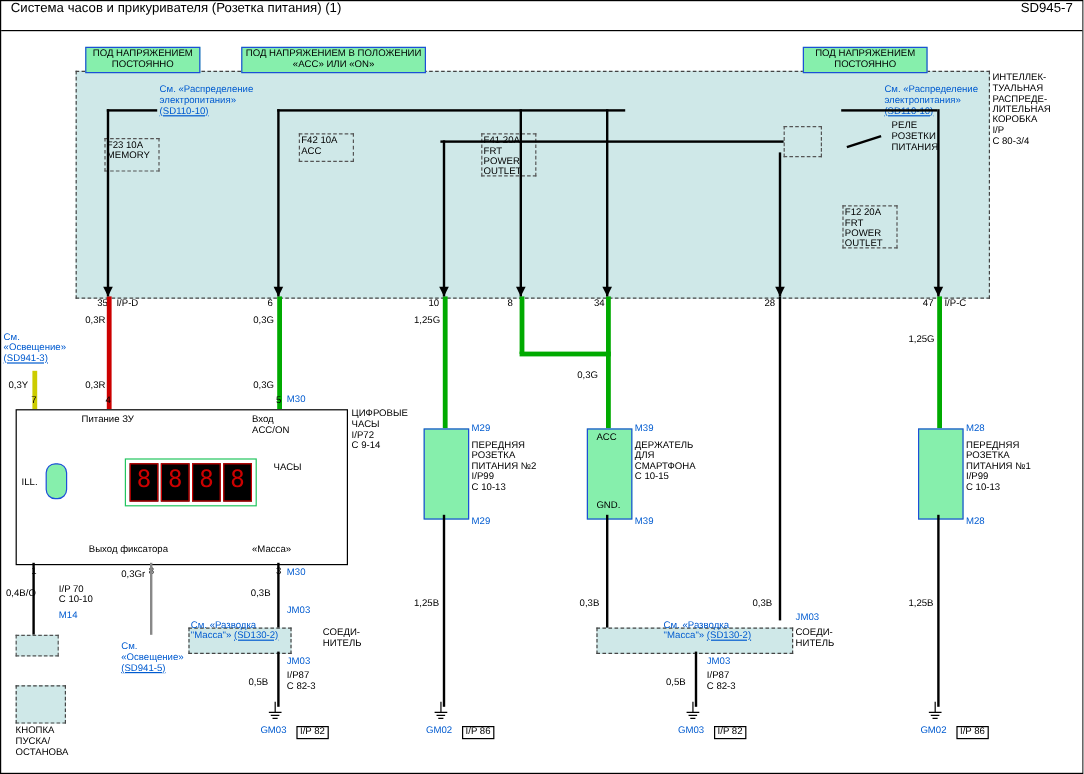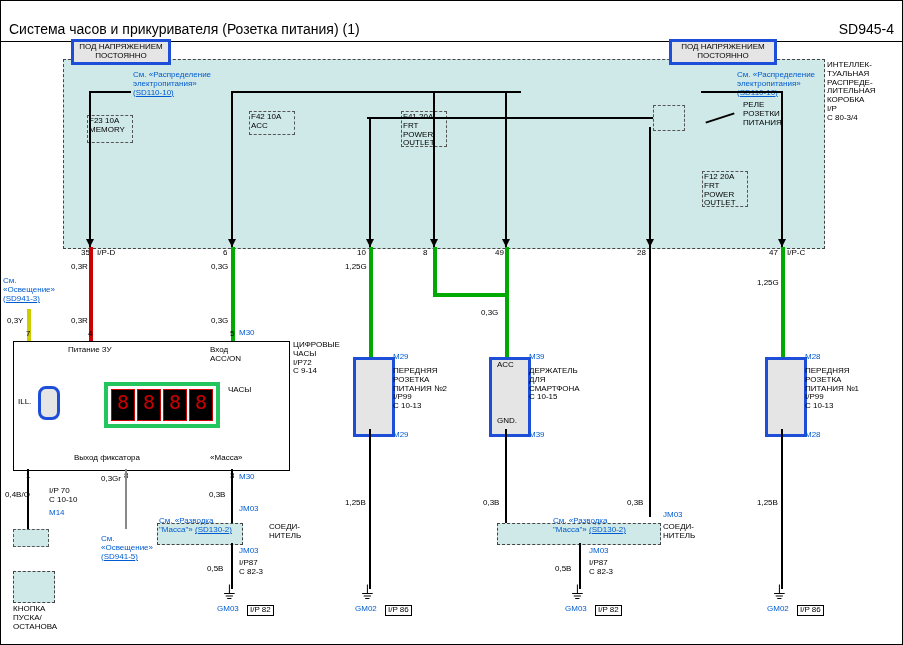--- a/index.html
+++ b/index.html
@@ -1,19 +1,19 @@
 <!DOCTYPE html>
 <html><head>
 <meta charset="utf-8">
 <style>
   html,body{margin:0;padding:0;font-family:sans-serif;font-size:10px;background:#fff;color:#000}
   .sheet{position:relative;width:903px;height:645px;border:1px solid #000;box-sizing:border-box}
-  .title-bar{position:absolute;top:16px;left:0;right:0;height:24px;border-bottom:1px solid #000;display:flex;align-items:center;justify-content:space-between;padding:0 8px;font-size:14px}
+  .title-bar{position:absolute;top:0;left:0;right:0;height:24px;border-bottom:1px solid #000;display:flex;align-items:flex-start;justify-content:space-between;padding:0 8px;font-size:11px}
   .zone{position:absolute;background:#cfe8e8;border:1px dashed #444}
-  .box{position:absolute;border:3px solid #1d4ed8;background:#e5e5e5;font-size:8px;padding:1px;line-height:1.1}
+  .box{position:absolute;border:1px solid #1d4ed8;background:#86efac;font-size:8px;padding:1px;line-height:1.1}
   .pale{background:#cfe8e8;border:1px dashed #555}
   .txt{position:absolute;font-size:8px;line-height:1.1;white-space:pre}
   .blue{color:#005bd0}
   .link{color:#005bd0;text-decoration:underline}
   .wire{position:absolute;background:#000}
   .wire.h{height:2px}
   .wire.v{width:2px}
   .g{background:#0a0}
   .r{background:#c00}
   .y{background:#cc0}
@@ -23,34 +23,36 @@
   .clock{position:absolute;border:1px solid #000;background:#fff}
   .seg{display:inline-block;width:22px;height:30px;border:1px solid #c00;margin:1px;background:#000;color:#c00;font-family:monospace;font-size:20px;text-align:center}
 </style>
 </head>
 <body>
 
 <div class="sheet">
 
   <div class="title-bar">
     <span>Система часов и прикуривателя (Розетка питания) (1)</span>
-    <span>SD945-4</span>
+    <span>SD945-7</span>
   </div>
 
   <div class="zone" style="left:62px;top:58px;width:760px;height:188px"></div>
   <div class="txt" style="left:826px;top:60px">ИНТЕЛЛЕК-
 ТУАЛЬНАЯ
 РАСПРЕДЕ-
 ЛИТЕЛЬНАЯ
 КОРОБКА
 I/P
 С 80-3/4</div>
 
   <div class="box" style="left:70px;top:38px;width:92px;height:18px;text-align:center">ПОД НАПРЯЖЕНИЕМ
 ПОСТОЯННО</div>
+  <div class="box" style="left:200px;top:38px;width:150px;height:18px;text-align:center">ПОД НАПРЯЖЕНИЕМ В
+ПОЛОЖЕНИИ «ACC» ИЛИ «ON»</div>
   <div class="box" style="left:668px;top:38px;width:100px;height:18px;text-align:center">ПОД НАПРЯЖЕНИЕМ
 ПОСТОЯННО</div>
 
   <div class="txt blue" style="left:132px;top:70px"><span>См. «Распределение
 электропитания»</span><br><span class="link">(SD110-10)</span></div>
   <div class="txt blue" style="left:736px;top:70px"><span>См. «Распределение
 электропитания»</span><br><span class="link">(SD110-10)</span></div>
 
   <div class="box pale" style="left:86px;top:114px;width:42px;height:24px">F23 10A
 MEMORY</div>
@@ -70,21 +72,21 @@
 ПИТАНИЯ</div>
   <div class="box pale" style="left:652px;top:104px;width:28px;height:22px"></div>
   <div class="wire h" style="left:704px;top:116px;width:30px;transform:rotate(-18deg)"></div>
 
 
   <div class="txt" style="left:80px;top:248px">35</div>
   <div class="txt" style="left:96px;top:248px">I/P-D</div>
   <div class="txt" style="left:222px;top:248px">6</div>
   <div class="txt" style="left:356px;top:248px">10</div>
   <div class="txt" style="left:422px;top:248px">8</div>
-  <div class="txt" style="left:494px;top:248px">49</div>
+  <div class="txt" style="left:494px;top:248px">34</div>
   <div class="txt" style="left:636px;top:248px">28</div>
   <div class="txt" style="left:768px;top:248px">47</div>
   <div class="txt" style="left:786px;top:248px">I/P-C</div>
 
   <div class="wire v r" style="left:88px;top:246px;height:94px;width:4px"></div>
   <div class="wire v g" style="left:230px;top:246px;height:94px;width:4px"></div>
   <div class="wire v g" style="left:368px;top:246px;height:110px;width:4px"></div>
   <div class="wire v g" style="left:432px;top:246px;height:48px;width:4px"></div>
   <div class="wire h g" style="left:432px;top:292px;width:76px;height:4px"></div>
   <div class="wire v g" style="left:504px;top:246px;height:110px;width:4px"></div>
@@ -104,21 +106,21 @@
 
   <div class="clock" style="left:12px;top:340px;width:275px;height:128px">
     <div class="txt" style="left:12px;top:-12px">7</div>
     <div class="txt" style="left:74px;top:-12px">4</div>
     <div class="txt" style="left:216px;top:-12px">5</div>
     <div class="txt" style="left:54px;top:4px">Питание ЗУ</div>
     <div class="txt" style="left:196px;top:4px">Вход
 ACC/ON</div>
     <div class="txt" style="left:4px;top:56px">ILL.</div>
     <div class="box" style="left:24px;top:44px;width:14px;height:26px;border-radius:8px"></div>
-    <div style="position:absolute;left:90px;top:40px;border:4px solid #22c55e;padding:2px">
+    <div style="position:absolute;left:90px;top:40px;border:1px solid #22c55e;padding:2px">
       <span class="seg">8</span><span class="seg">8</span><span class="seg">8</span><span class="seg">8</span>
     </div>
     <div class="txt" style="left:214px;top:44px">ЧАСЫ</div>
     <div class="txt" style="left:60px;top:112px">Выход фиксатора</div>
     <div class="txt" style="left:196px;top:112px">«Масса»</div>
     <div class="txt" style="left:12px;top:130px">1</div>
     <div class="txt" style="left:110px;top:130px">8</div>
     <div class="txt" style="left:216px;top:130px">3</div>
   </div>
   <div class="txt blue" style="left:238px;top:328px">M30</div>

